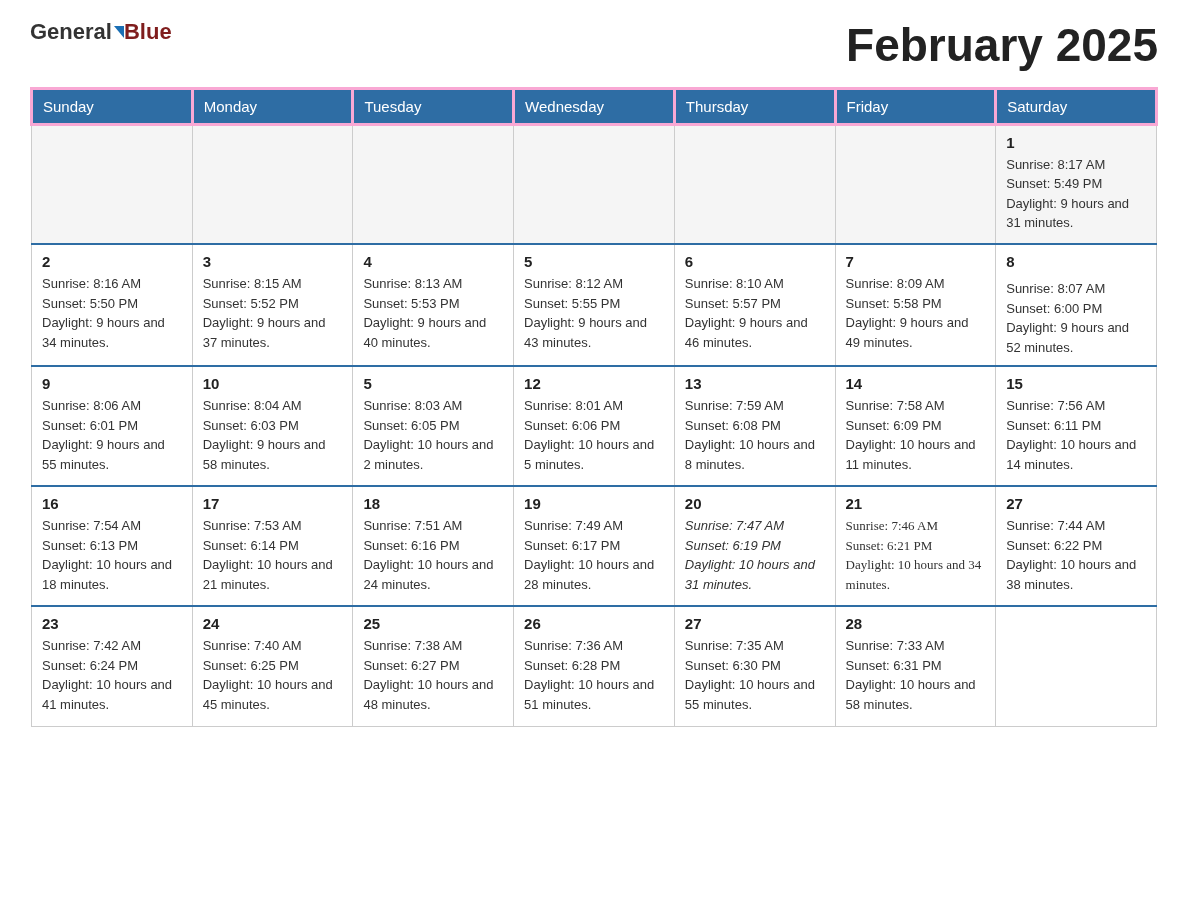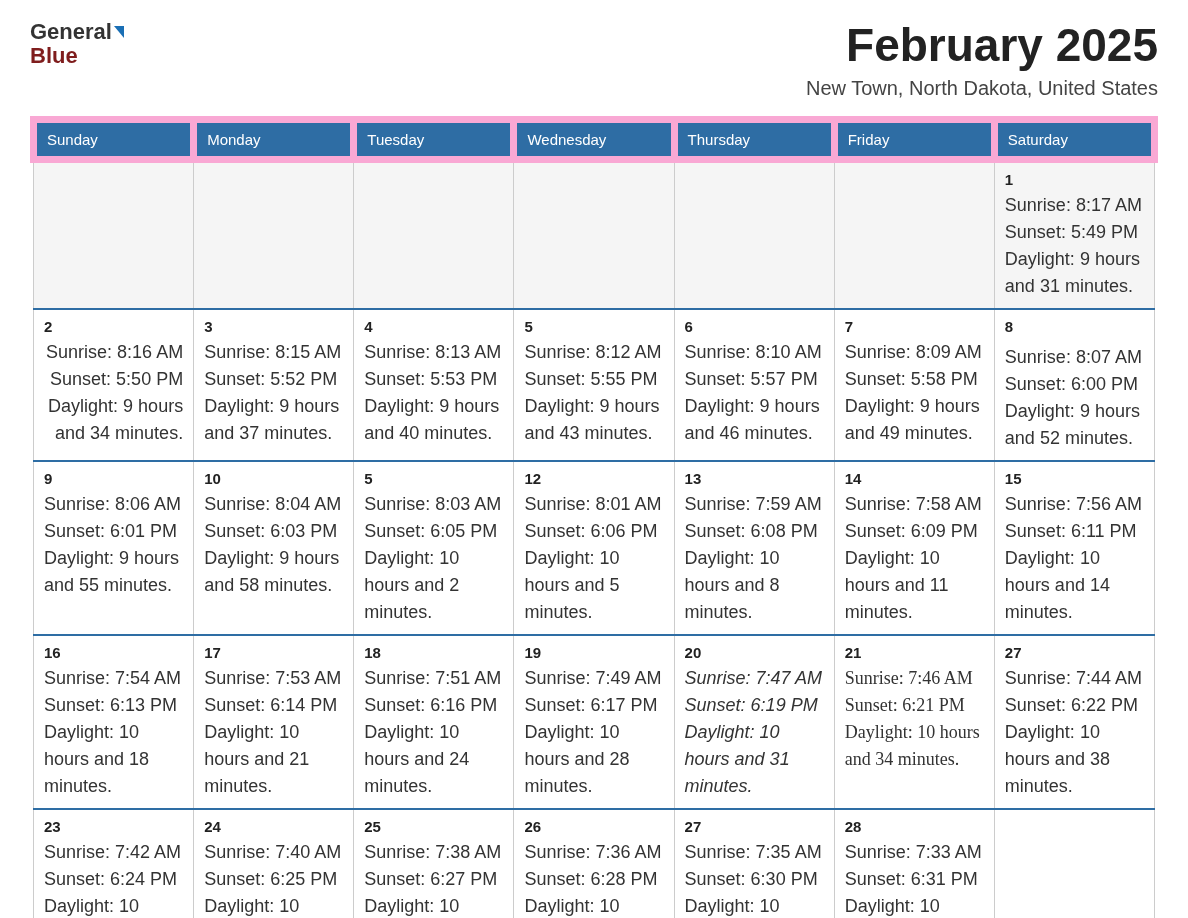--- a/index.html
+++ b/index.html
@@ -11,21 +11,21 @@
       min-height: 918px;
     }
     .header {
       display: flex;
       justify-content: space-between;
       align-items: flex-start;
       margin-bottom: 16px;
     }
     .logo {
       display: flex;
-      flex-direction: column;
+      flex-direction: row;
       align-items: flex-start;
     }
     .logo-general {
       font-size: 22px;
       font-weight: bold;
       color: #333;
       line-height: 1.1;
     }
     .logo-blue {
       font-size: 22px;
@@ -62,21 +62,21 @@
       border-collapse: collapse;
       border: 1px solid #999;
     }
     .calendar th {
       background-color: #2e6da4;
       color: #fff;
       text-align: left;
       padding: 8px 10px;
       font-size: 15px;
       font-weight: normal;
-      border: 7px solid #f9a8d4;
+      border: 3px solid #f9a8d4;
     }
     .calendar td {
       vertical-align: top;
       padding: 8px 10px;
       border: 1px solid #ccc;
       width: calc(100% / 7);
       height: 120px;
       font-size: 13px;
       color: #333;
       background: #fff;
@@ -84,21 +84,21 @@
     .calendar tr:first-child td {
       background: #f5f5f5;
     }
     .day-number {
       font-size: 15px;
       font-weight: bold;
       color: #222;
       margin-bottom: 4px;
     }
     .day-info {
-      font-size: 18px;
+      font-size: 13px;
       color: #333;
       line-height: 1.5;
     }
     .empty-cell {
       background: #f9f9f9;
     }
     .row-border td {
       border-top: 2px solid #2e6da4;
     }
   </style>
@@ -108,21 +108,20 @@
 <div class="header">
   <div class="logo">
     <div style="display:flex;align-items:center;">
       <span class="logo-general">General</span>
       <span class="logo-triangle"></span>
     </div>
     <span class="logo-blue">Blue</span>
   </div>
   <div class="title-section">
     <div class="month-title">February 2025</div>
-    <div class="location-title">New Town, North Dakota, United States</div>
   </div>
 </div>
 
 <table class="calendar">
   <thead>
     <tr>
     <th>Sunday</th>
         <th>Monday</th>
         <th>Tuesday</th>
         <th>Wednesday</th>
@@ -142,21 +141,21 @@
         <td>
           <div class="day-number">1</div>
           <div class="day-info" style="white-space: pre-line;">Sunrise: 8:17 AM
 Sunset: 5:49 PM
 Daylight: 9 hours and 31 minutes.</div>
         </td>
       </tr>
       <tr class="row-border">
         <td>
           <div class="day-number">2</div>
-          <div class="day-info" style="white-space: pre-line; text-align: right;">Sunrise: 8:16 AM
+          <div class="day-info" style="white-space: pre-line;">Sunrise: 8:16 AM
 Sunset: 5:50 PM
 Daylight: 9 hours and 34 minutes.</div>
         </td>
         <td>
           <div class="day-number">3</div>
           <div class="day-info" style="white-space: pre-line;">Sunrise: 8:15 AM
 Sunset: 5:52 PM
 Daylight: 9 hours and 37 minutes.</div>
         </td>
         <td>

